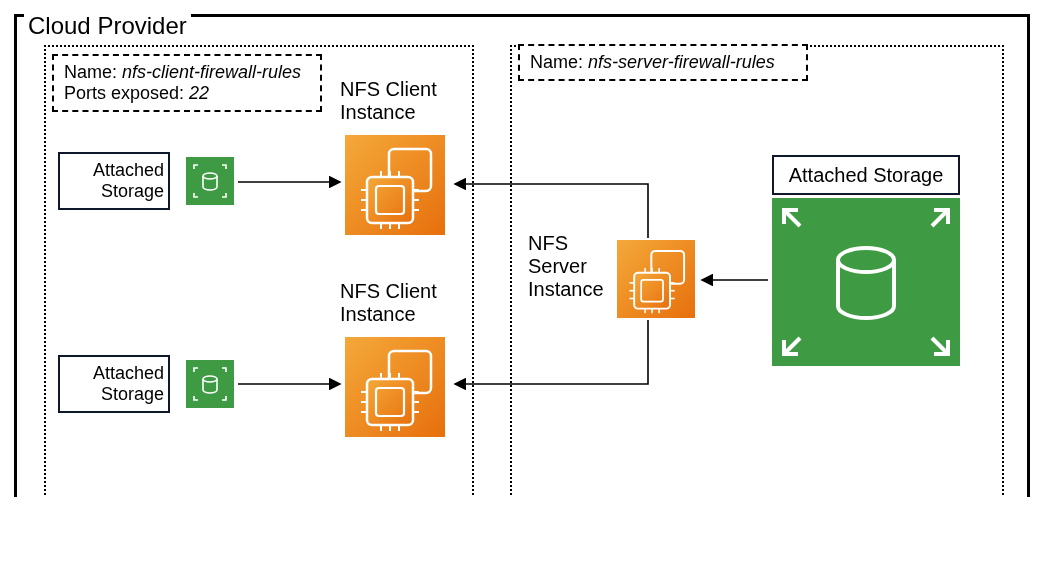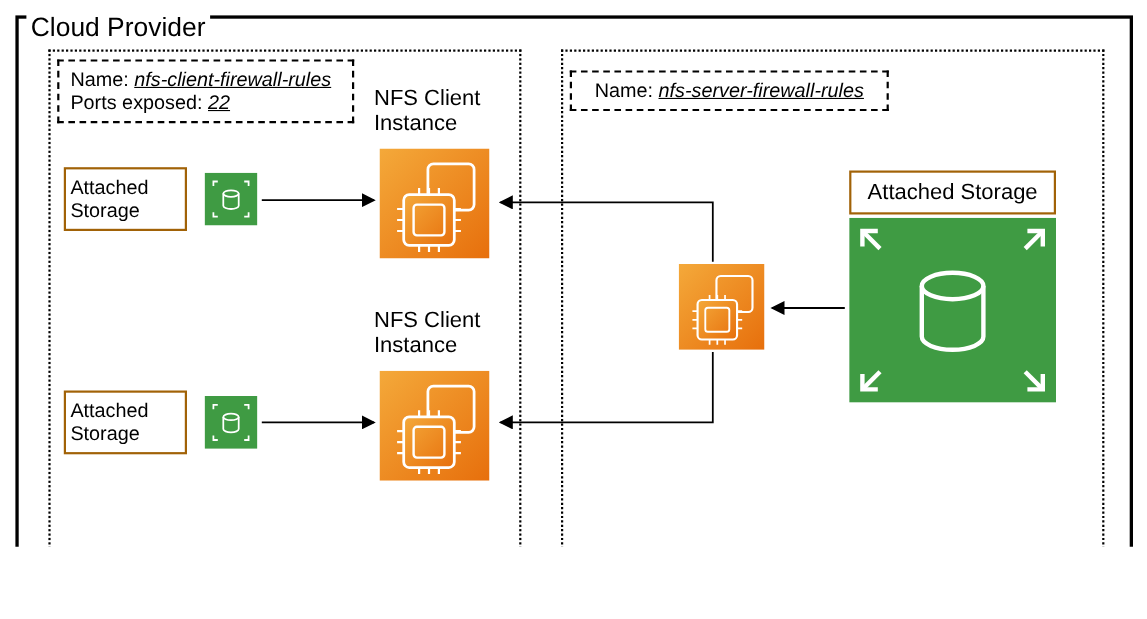--- a/index.html
+++ b/index.html
@@ -5,22 +5,22 @@
   * { box-sizing: border-box; margin: 0; padding: 0; }
   body { font-family: Arial, Helvetica, sans-serif; background: #fff; }
   .canvas { position: relative; width: 1043px; height: 497px; }
   .outer-border { position: absolute; left: 14px; top: 14px; width: 1016px; height: 535px; border: 3px solid #000; }
   .title { position: absolute; left: 24px; top: 12px; font-size: 24px; background: #fff; padding: 0 4px; }
   .group-box { position: absolute; border: 2px dotted #000; }
   .left-group { left: 44px; top: 45px; width: 430px; height: 470px; }
   .right-group { left: 510px; top: 45px; width: 494px; height: 470px; }
   .rules-box { position: absolute; border: 2px dashed #000; padding: 6px 10px; font-size: 18px; background: #fff; }
   .rules-box .lbl { font-weight: normal; }
-  .rules-box .val { font-style: italic; text-decoration: underline; }
-  .attached-box { position: absolute; border: 2px solid #a16207; background: #fff; text-align: left; font-size: 18px; display: flex; align-items: center; justify-content: center; padding: 4px; }
+  .rules-box .val { font-style: italic; }
+  .attached-box { position: absolute; border: 2px solid #0f172a; background: #fff; text-align: right; font-size: 18px; display: flex; align-items: center; justify-content: center; padding: 4px; }
   .label-text { position: absolute; font-size: 20px; text-align: left; }
   .icon { position: absolute; }
   svg { display: block; }
 </style>
 </head>
 <body>
 
 <div class="canvas">
   <div class="outer-border"></div>
   <div class="title">Cloud Provider</div>
@@ -111,27 +111,28 @@
       <line x1="22" y1="55" x2="16" y2="55" stroke="#fff" stroke-width="2"></line>
         <line x1="22" y1="65" x2="16" y2="65" stroke="#fff" stroke-width="2"></line>
         <line x1="22" y1="75" x2="16" y2="75" stroke="#fff" stroke-width="2"></line>
       <line x1="68" y1="55" x2="74" y2="55" stroke="#fff" stroke-width="2"></line>
         <line x1="68" y1="65" x2="74" y2="65" stroke="#fff" stroke-width="2"></line>
         <line x1="68" y1="75" x2="74" y2="75" stroke="#fff" stroke-width="2"></line>
     </svg>
   </div>
 
   <div class="group-box right-group"></div>
-  <div class="rules-box" style="left:518px; top:64px; width:290px;text-align:center;">
+  <div class="rules-box" style="left:518px; top:44px; width:290px;">
     <div>
       <span class="lbl">Name:</span>
       <span class="val">nfs-server-firewall-rules</span>
     </div>
   </div>
 
+  <div class="label-text" style="left:528px; top:232px; width:90px;">NFS Server Instance</div>
   <div class="icon" style="left:617px; top:240px;">
     <svg width="78" height="78" viewBox="0 0 100 100">
       <defs>
           <linearGradient id="og3" x1="0" y1="0" x2="1" y2="1">
             <stop offset="0" stop-color="#f4a93a"></stop>
             <stop offset="1" stop-color="#e76f0c"></stop>
           </linearGradient>
         </defs>
       <rect x="0" y="0" width="100" height="100" fill="url(#og3)"></rect>
       <rect x="44" y="14" width="42" height="42" rx="5" fill="none" stroke="#fff" stroke-width="2.5"></rect>

